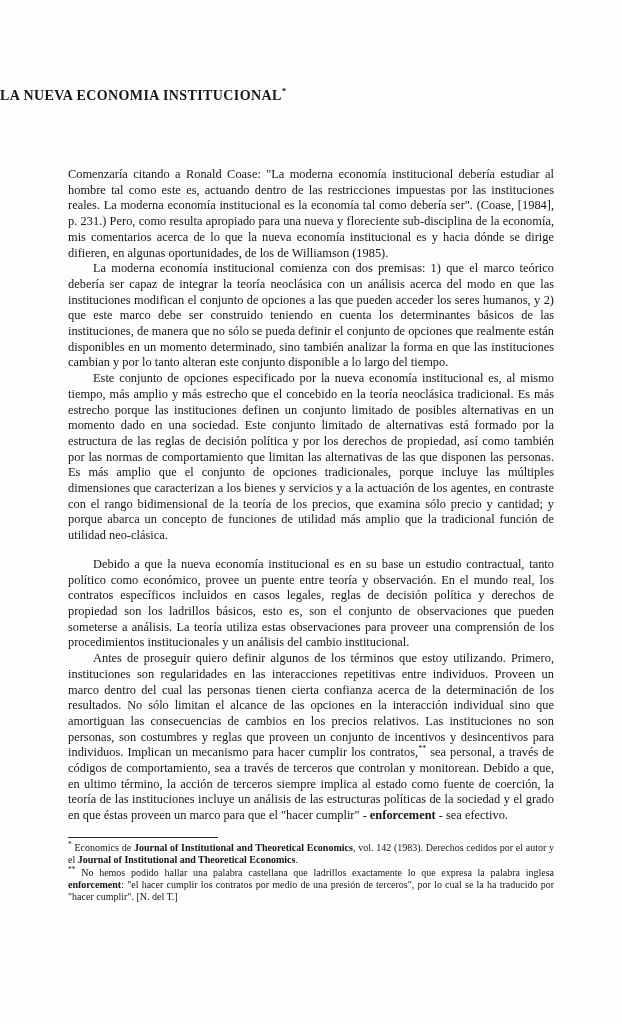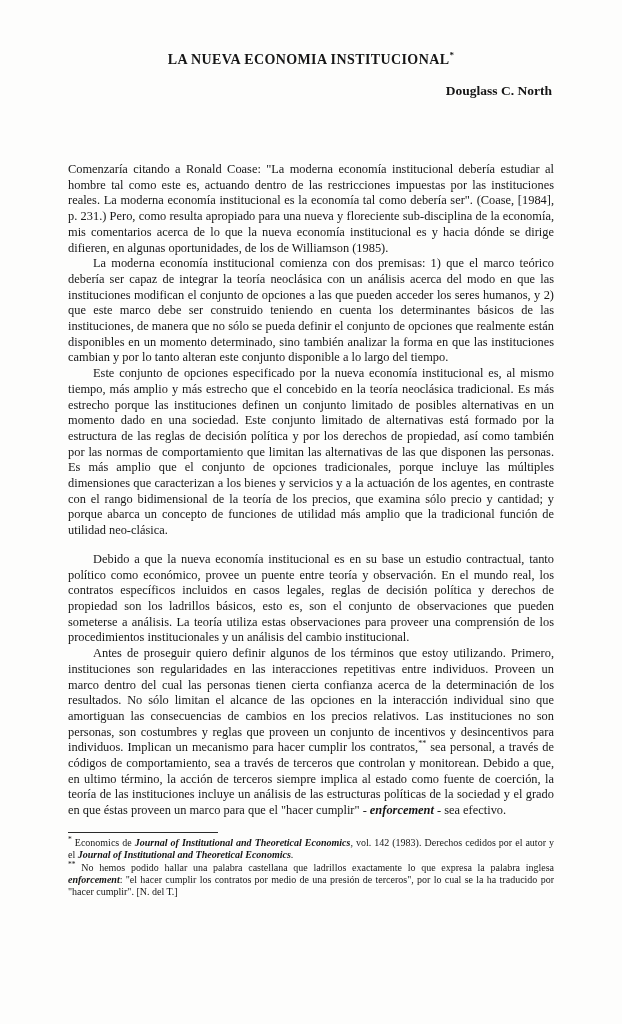--- a/index.html
+++ b/index.html
@@ -10,23 +10,22 @@
   .page {
     position: relative;
     width: 622px;
     height: 1024px;
     background: #fdfdfc;
     color: #161616;
     font-family: "Liberation Serif", "DejaVu Serif", serif;
     overflow: hidden;
   }
   .title {
-    margin: 8px;
-    padding-top: 44px;
-    text-align: center;
+    margin: 0;
+    padding-top: 88px;
     font-size: 14px;
     font-weight: bold;
     letter-spacing: 0.4px;
   }
   .title sup {
     font-size: 9px;
     line-height: 0;
   }
   .author {
     margin-top: 15px;
@@ -45,21 +44,20 @@
     margin: 0;
   }
   .body-text p.indent {
     text-indent: 25px;
   }
   .body-text p.space-before {
     margin-top: 13px;
   }
   .bolditalic {
     font-weight: bold;
-    font-style: italic;
   }
   sup.fn-mark {
     font-size: 8px;
     line-height: 0;
     vertical-align: super;
   }
   .footnote-rule {
     margin: 13px 0 4px 68px;
     width: 150px;
     height: 0;
@@ -78,21 +76,20 @@
     font-size: 7.5px;
   }
 </style>
 </head>
 <body>
 
 <div class="page">
 
   <h1 class="title"><span>LA NUEVA ECONOMIA INSTITUCIONAL</span><sup>*</sup></h1>
 
-  <div class="author">Douglass C. North</div>
 
   <div class="body-text">
       <p class=""><span>Comenzaría citando a Ronald Coase: "La moderna economía institucional debería estudiar al hombre tal como este es, actuando dentro de las restricciones impuestas por las instituciones reales. La moderna economía institucional es la economía tal como debería ser". (Coase, [1984], p. 231.) Pero, como resulta apropiado para una nueva y floreciente sub-disciplina de la economía, mis comentarios acerca de lo que la nueva economía institucional es y hacia dónde se dirige difieren, en algunas oportunidades, de los de Williamson (1985).</span></p>
       <p class="indent"><span>La moderna economía institucional comienza con dos premisas: 1) que el marco teórico debería ser capaz de integrar la teoría neoclásica con un análisis acerca del modo en que las instituciones modifican el conjunto de opciones a las que pueden acceder los seres humanos, y 2) que este marco debe ser construido teniendo en cuenta los determinantes básicos de las instituciones, de manera que no sólo se pueda definir el conjunto de opciones que realmente están disponibles en un momento determinado, sino también analizar la forma en que las instituciones cambian y por lo tanto alteran este conjunto disponible a lo largo del tiempo.</span></p>
       <p class="indent"><span>Este conjunto de opciones especificado por la nueva economía institucional es, al mismo tiempo, más amplio y más estrecho que el concebido en la teoría neoclásica tradicional. Es más estrecho porque las instituciones definen un conjunto limitado de posibles alternativas en un momento dado en una sociedad. Este conjunto limitado de alternativas está formado por la estructura de las reglas de decisión política y por los derechos de propiedad, así como también por las normas de comportamiento que limitan las alternativas de las que disponen las personas. Es más amplio que el conjunto de opciones tradicionales, porque incluye las múltiples dimensiones que caracterizan a los bienes y servicios y a la actuación de los agentes, en contraste con el rango bidimensional de la teoría de los precios, que examina sólo precio y cantidad; y porque abarca un concepto de funciones de utilidad más amplio que la tradicional función de utilidad neo-clásica.</span></p>
       <p class="indent space-before"><span>Debido a que la nueva economía institucional es en su base un estudio contractual, tanto político como económico, provee un puente entre teoría y observación. En el mundo real, los contratos específicos incluidos en casos legales, reglas de decisión política y derechos de propiedad son los ladrillos básicos, esto es, son el conjunto de observaciones que pueden someterse a análisis. La teoría utiliza estas observaciones para proveer una comprensión de los procedimientos institucionales y un análisis del cambio institucional.</span></p>
       <p class="indent"><span>Antes de proseguir quiero definir algunos de los términos que estoy utilizando. Primero, instituciones son regularidades en las interacciones repetitivas entre individuos. Proveen un marco dentro del cual las personas tienen cierta confianza acerca de la determinación de los resultados. No sólo limitan el alcance de las opciones en la interacción individual sino que amortiguan las consecuencias de cambios en los precios relativos. Las instituciones no son personas, son costumbres y reglas que proveen un conjunto de incentivos y desincentivos para individuos. Implican un mecanismo para hacer cumplir los contratos,</span><sup class="fn-mark">**</sup><span> sea personal, a través de códigos de comportamiento, sea a través de terceros que controlan y monitorean. Debido a que, en ultimo término, la acción de terceros siempre implica al estado como fuente de coerción, la teoría de las instituciones incluye un análisis de las estructuras políticas de la sociedad y el grado en que éstas proveen un marco para que el "hacer cumplir" - </span><span class="bolditalic">enforcement</span><span> - sea efectivo.</span></p>
     </div>
 
   <div class="footnote-rule"></div>

